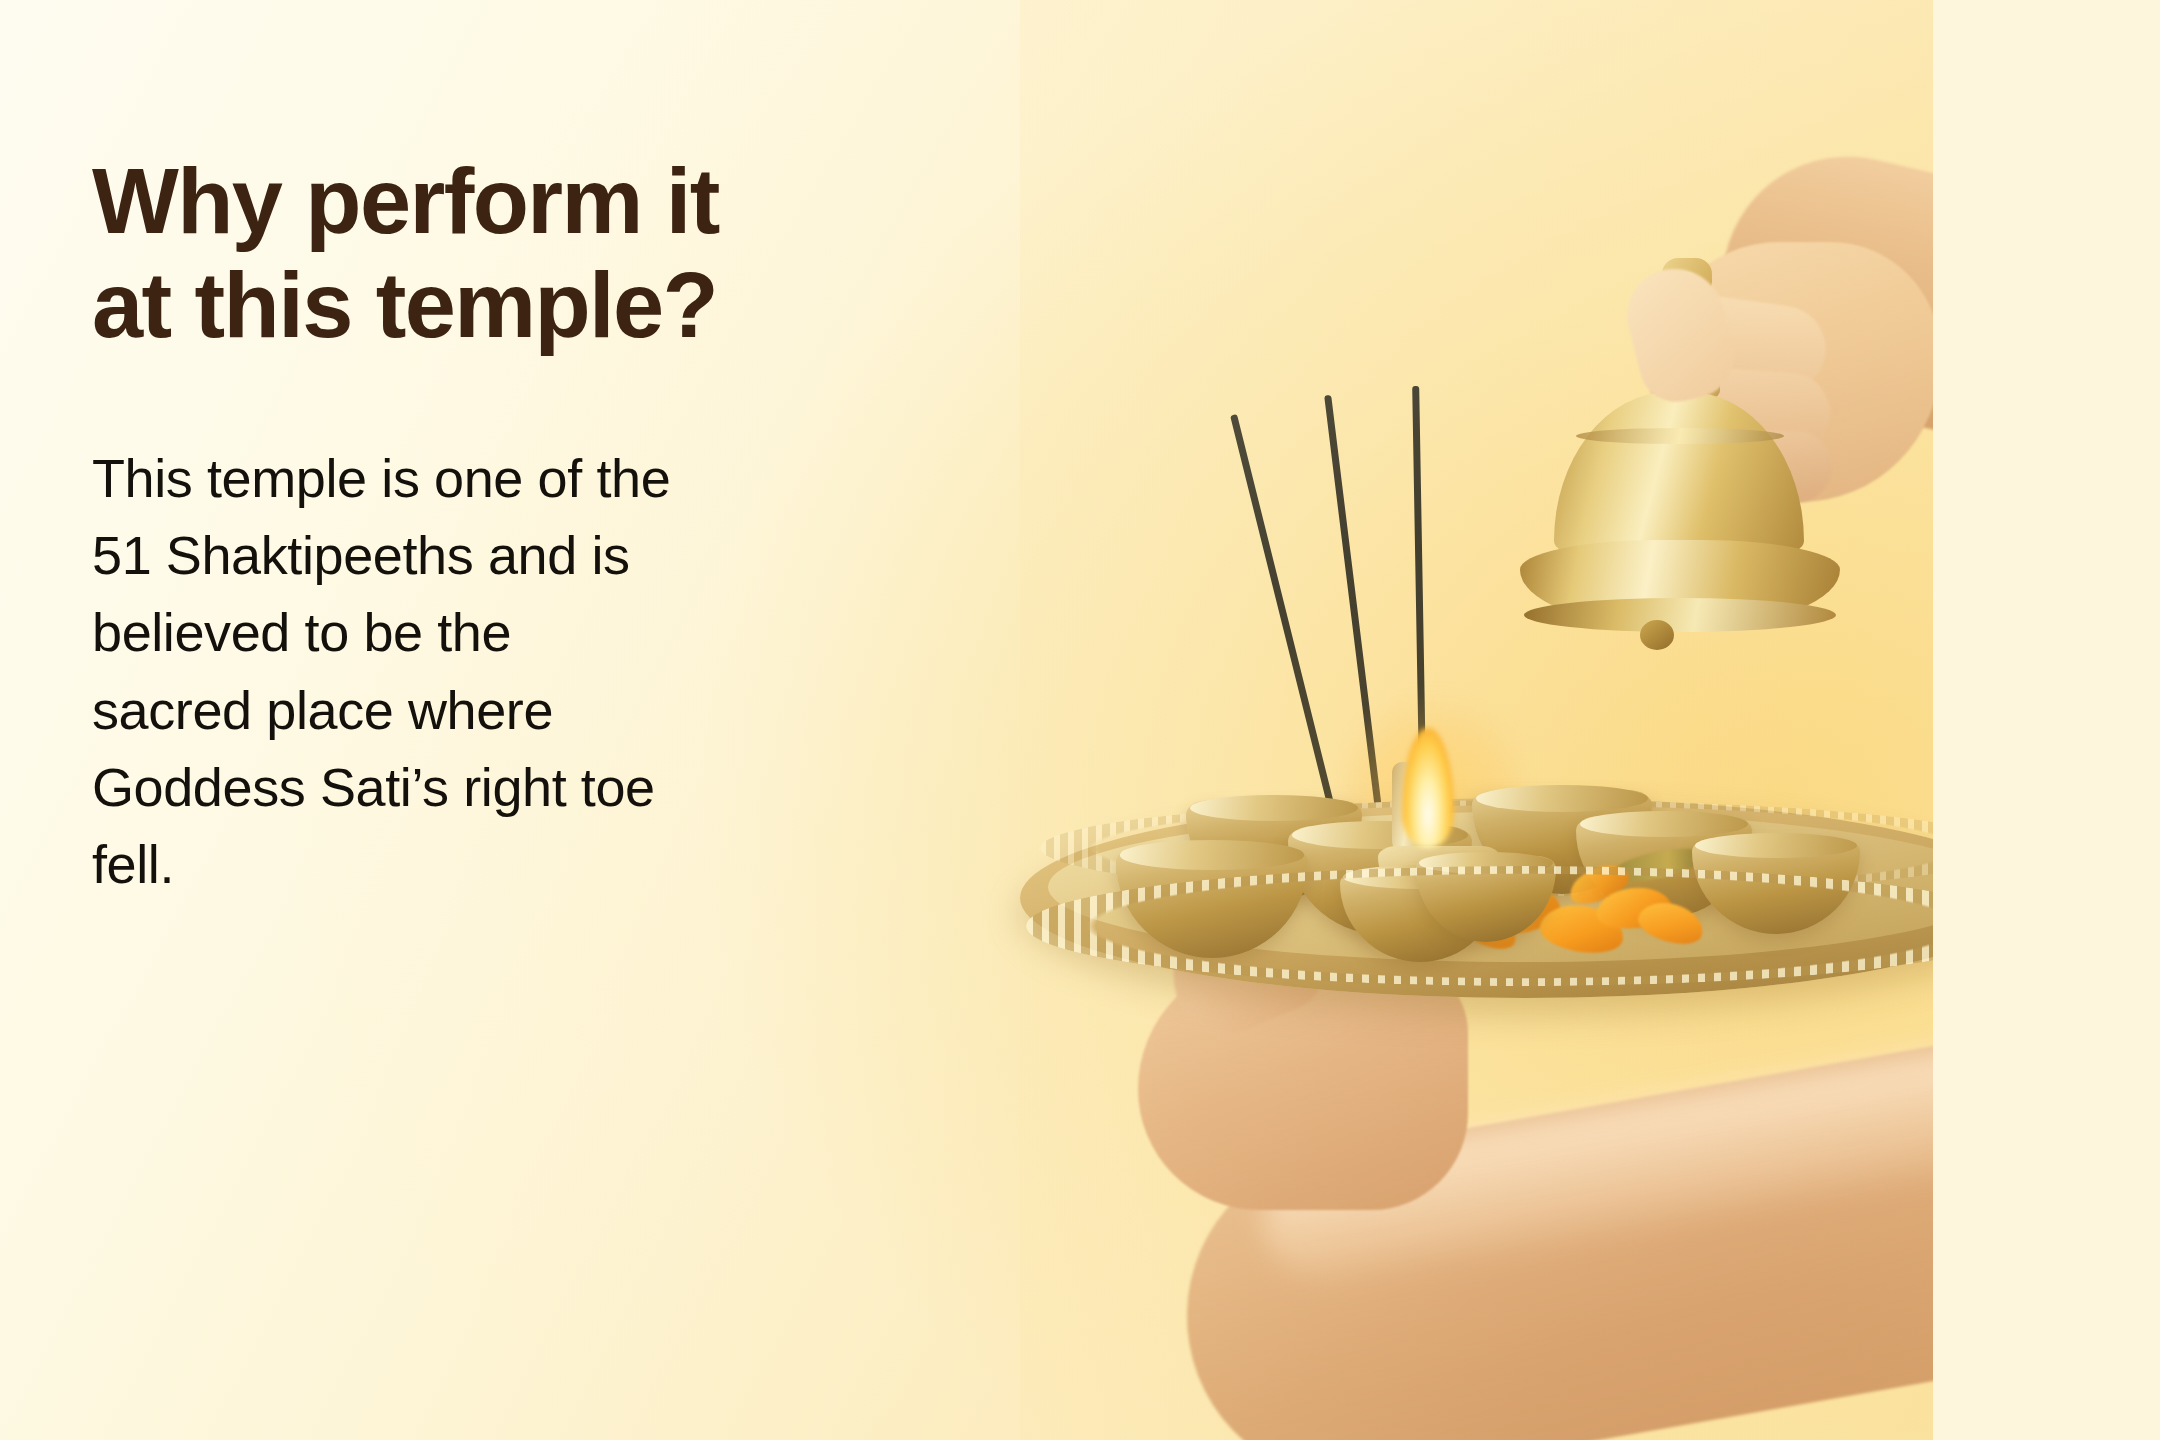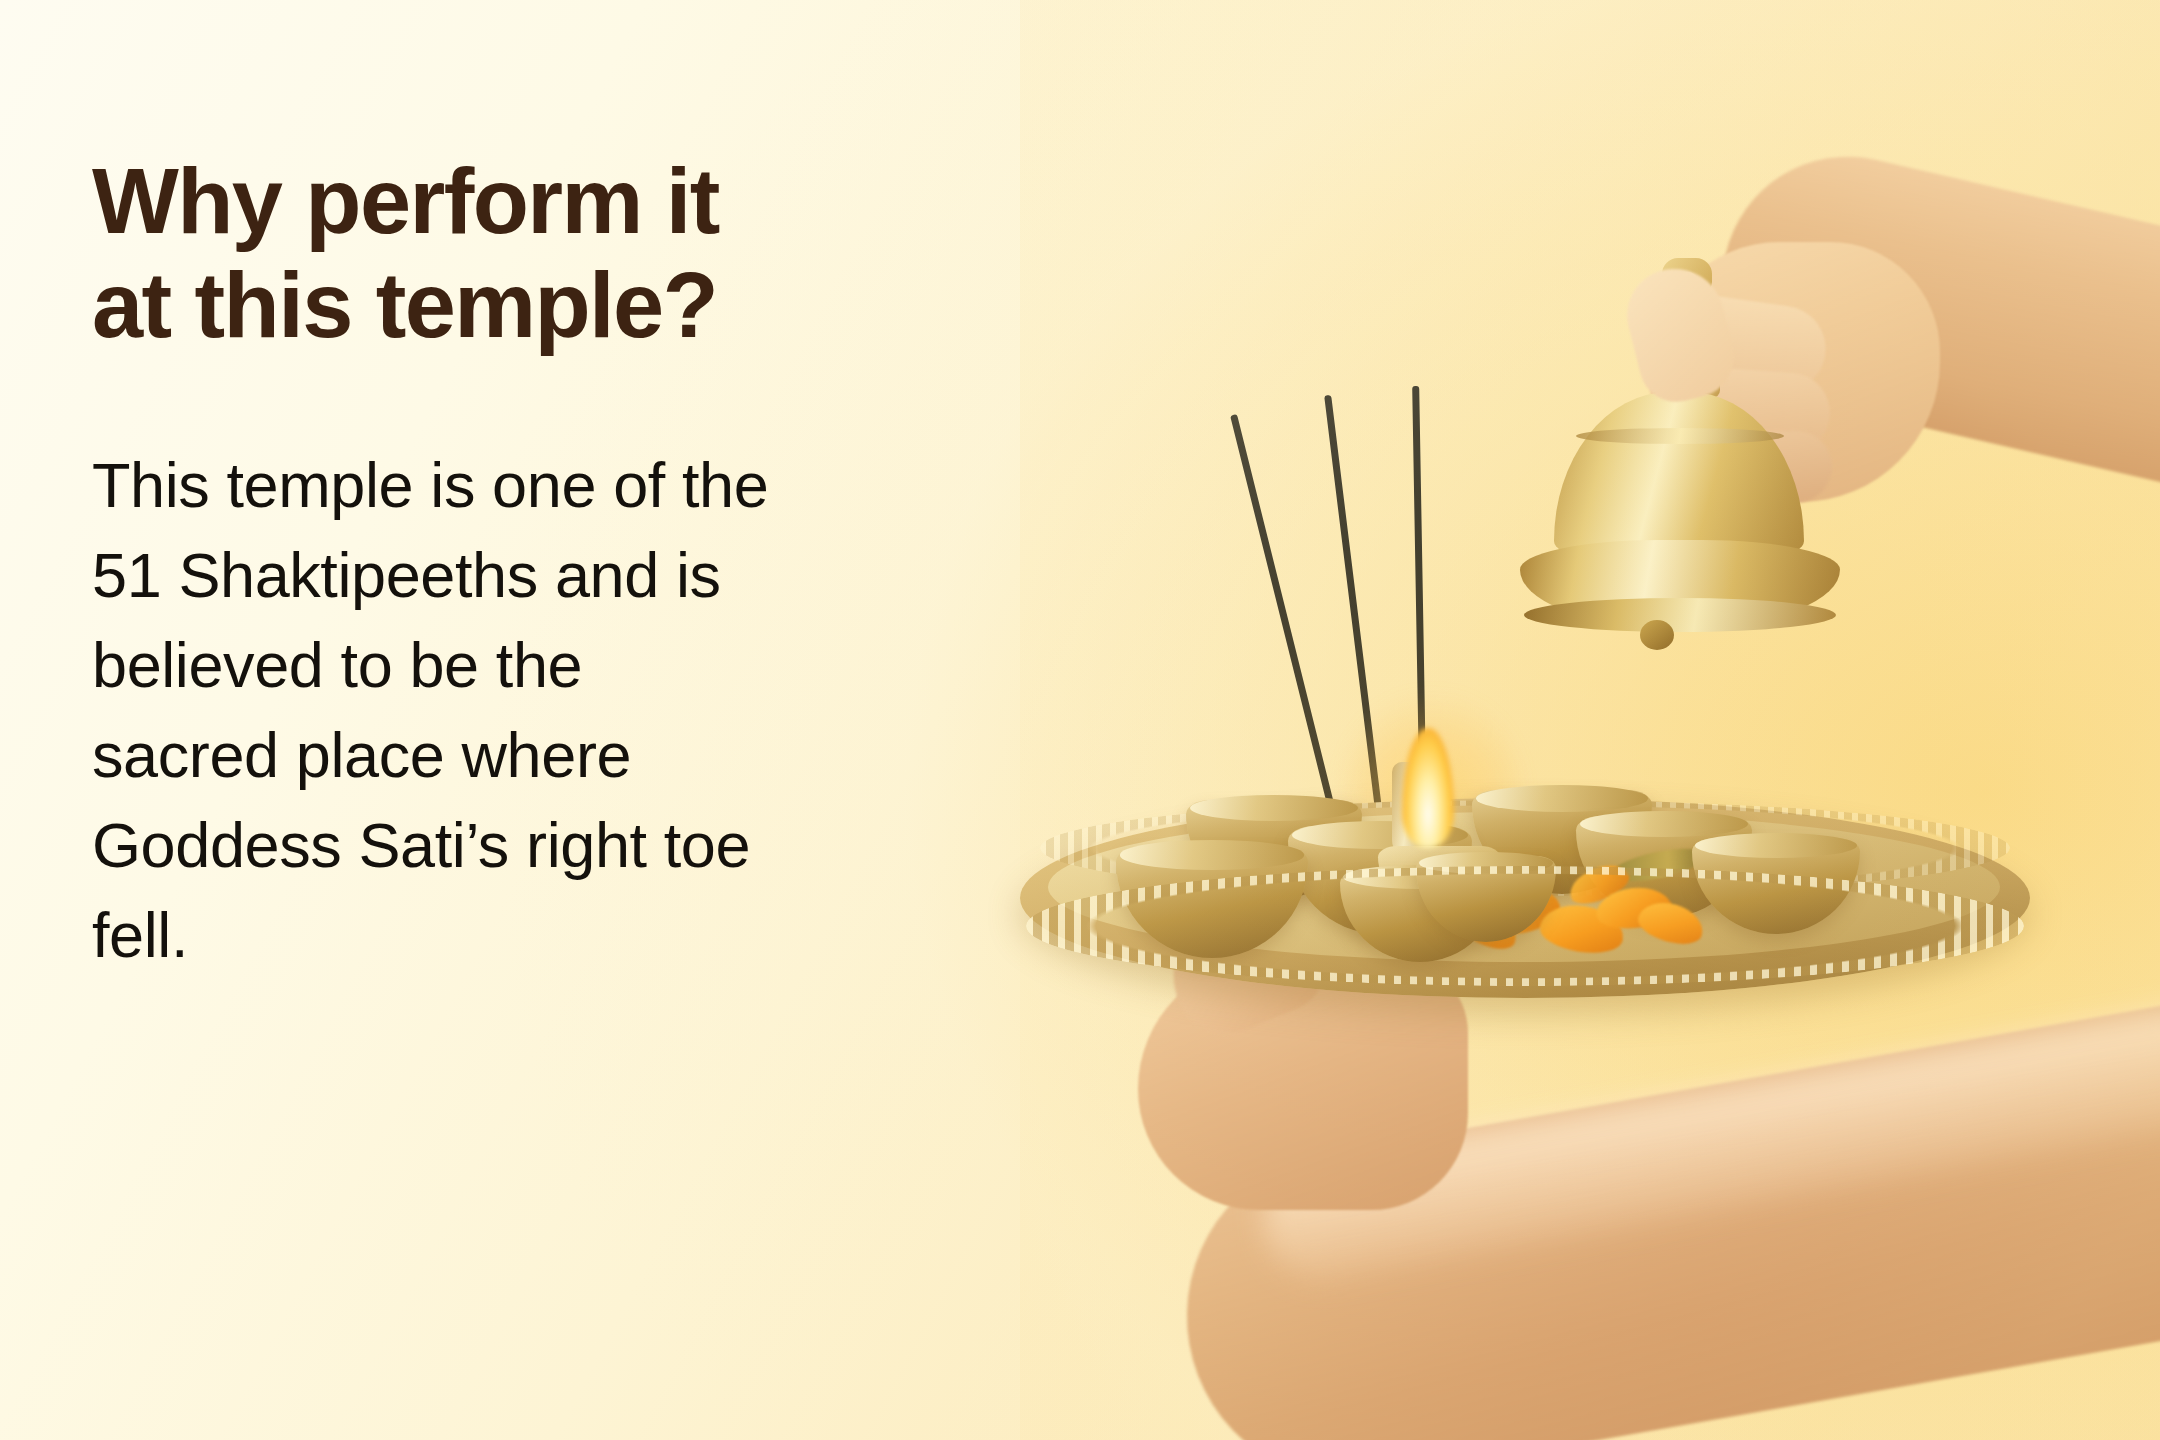--- a/index.html
+++ b/index.html
@@ -9,21 +9,21 @@
   body {
     width: 2160px;
     height: 1440px;
     overflow: hidden;
     font-family: "Liberation Sans", sans-serif;
     background: #FDF6DC;
   }
 
   #slide {
     position: relative;
-    width: 2160px;
+    width: 1933px;
     height: 1440px;
     overflow: hidden;
     background:
       radial-gradient(ellipse 1500px 1200px at 92% 55%, rgba(250,216,128,0.92) 0%, rgba(251,226,155,0.55) 42%, rgba(253,240,200,0.12) 72%, rgba(253,248,228,0) 100%),
       linear-gradient(118deg, #FEFCF1 0%, #FEFAE6 22%, #FDF4D4 45%, #FCEBBC 68%, #FAE1A0 88%, #F9DE99 100%);
   }
 
   
   .text-col {
     position: absolute;
@@ -36,21 +36,21 @@
     font-size: 92px;
     line-height: 1.13;
     font-weight: 700;
     letter-spacing: -1.6px;
     color: #3D2312;
     white-space: pre-line;
   }
   .body-copy {
     margin: 0;
     padding-top: 82px;
-    font-size: 63px;
+    font-size: 54px;
     line-height: 1.43;
     font-weight: 400;
     letter-spacing: -0.4px;
     color: #14110C;
     white-space: pre-line;
     max-width: 880px;
   }
 
   
   .photo {

